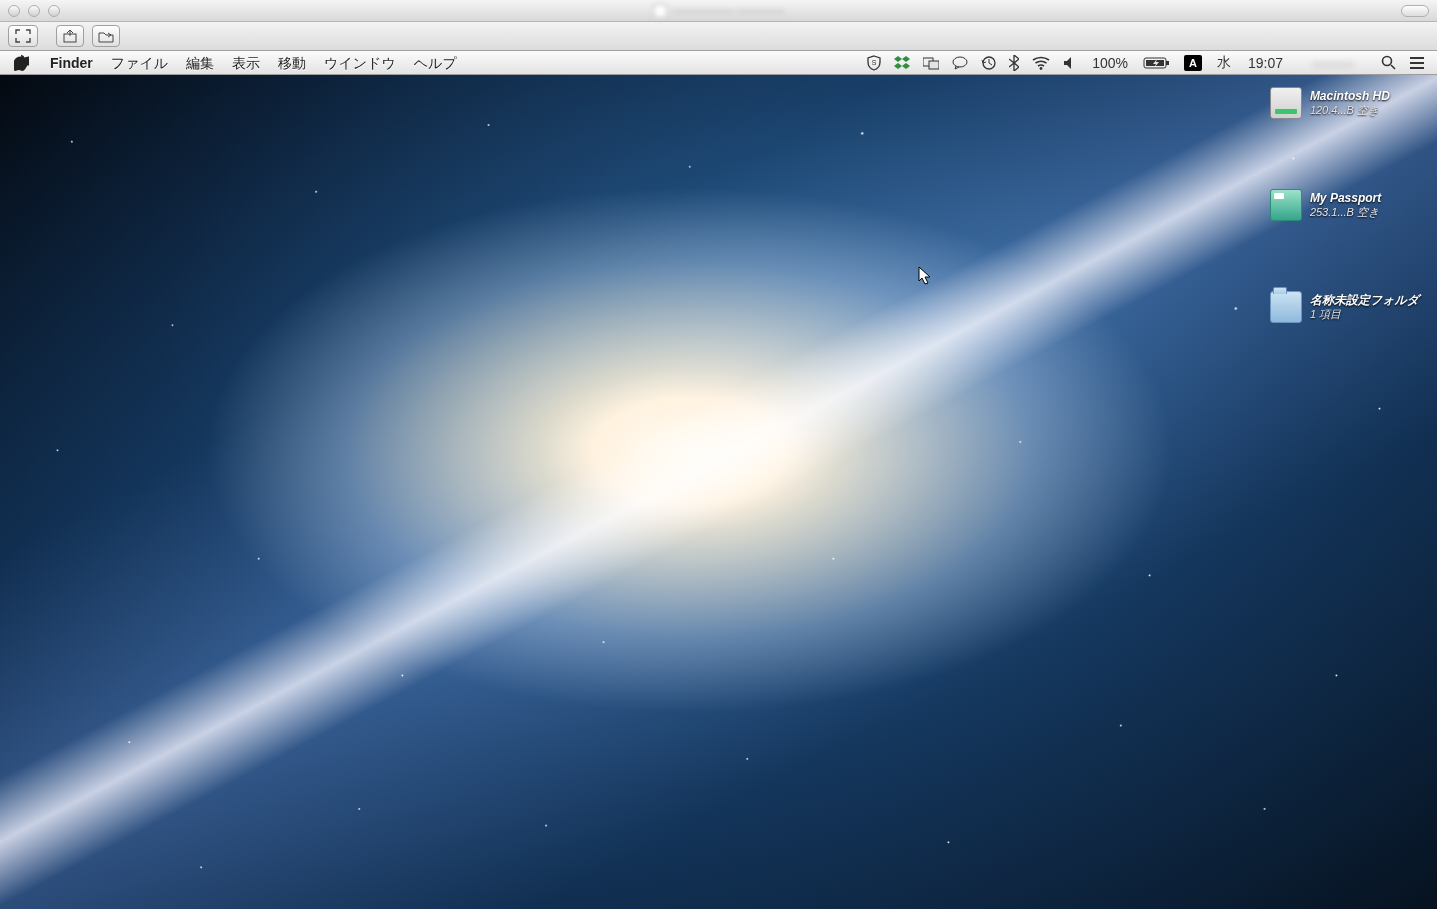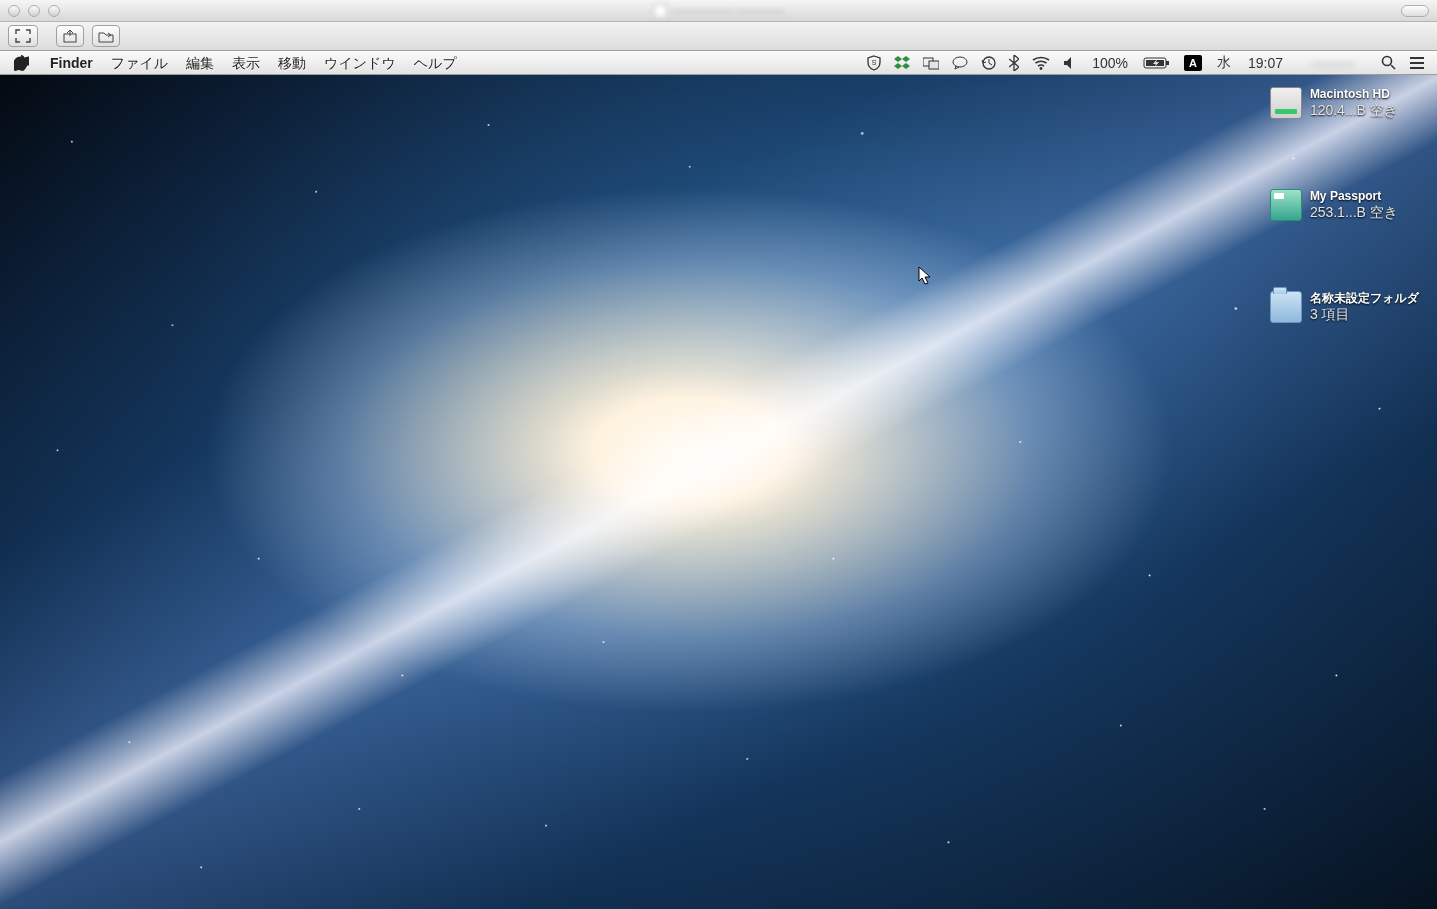--- a/index.html
+++ b/index.html
@@ -62,25 +62,25 @@
       radial-gradient(1px 1px at 93% 72%, #fff, transparent 1.5px),
       radial-gradient(2px 2px at 86% 28%, #fff, transparent 2px),
       radial-gradient(closest-side at 48% 45%, #fff8d8 0%, #ffe9a8 14%, rgba(245,225,150,0.85) 22%, rgba(170,180,200,0.4) 50%, rgba(0,0,0,0) 70%),
       linear-gradient(-28deg, #06121f 0%, #0c2440 30%, #2c4c7a 48%, #c8cfe2 52%, #2c4c7a 56%, #0c2440 70%, #000 100%),
       radial-gradient(ellipse at 50% 35%, #1a3c62 0%, #081424 55%, #000 100%);
     background-blend-mode:screen,screen,screen,screen,screen,screen,screen,screen,screen,screen,screen,screen,screen,screen,screen,screen,screen,screen,screen,screen,screen,screen,screen,screen,screen,screen,screen,normal,normal;
   }
 
   
   .desk-icons{position:absolute;top:12px;right:18px;display:flex;flex-direction:column;gap:70px;}
-  .desk-icon{display:flex;align-items:center;gap:8px;cursor:default;}
+  .desk-icon{display:flex;align-items:center;gap:8px;cursor:default;font-style:italic;}
   .desk-icon .glyph{width:32px;height:32px;flex-shrink:0;}
   .desk-icon .labels{display:flex;flex-direction:column;line-height:1.2;min-width:90px;}
   .desk-icon .name{font-size:12px;font-weight:bold;color:#fff;text-shadow:0 1px 2px #000;}
-  .desk-icon .sub{font-size:14px;color:#e4e4e4;text-shadow:0 1px 2px #000;}
+  .desk-icon .sub{font-size:11px;color:#e4e4e4;text-shadow:0 1px 2px #000;}
   .hdd{background:linear-gradient(#f0f0f0,#cfcfcf);border:1px solid #888;border-radius:3px;position:relative;}
   .hdd:after{content:"";position:absolute;left:4px;right:4px;bottom:4px;height:5px;background:#39c76d;border-radius:1px;}
   .ext-hdd{background:linear-gradient(#9ce3c8,#35a58c);border:1px solid #2c8c78;border-radius:3px;position:relative;}
   .ext-hdd:before{content:"";position:absolute;left:3px;top:3px;width:10px;height:6px;background:#fff;border-radius:1px;}
   .folder{background:linear-gradient(#cbe3f4,#8fb9dc);border:1px solid #6a96be;border-radius:3px;position:relative;}
   .folder:before{content:"";position:absolute;left:2px;top:-5px;width:12px;height:6px;background:linear-gradient(#cbe3f4,#a8cde9);border-radius:2px 2px 0 0;border:1px solid #6a96be;border-bottom:none;}
 
   
   .cursor{position:absolute;width:14px;height:20px;z-index:5;}
 
@@ -234,21 +234,21 @@
           <div class="glyph ext-hdd"></div>
           <div class="labels">
             <span class="name">My Passport</span>
             <span class="sub">253.1...B 空き</span>
           </div>
         </div>
         <div class="desk-icon">
           <div class="glyph folder"></div>
           <div class="labels">
             <span class="name">名称未設定フォルダ</span>
-            <span class="sub">3 項目</span>
+            <span class="sub">1 項目</span>
           </div>
         </div>
       </div>
 
       <svg class="cursor" viewBox="0 0 14 20" style="left: 918px; top: 191px;">
         <path d="M1 1l0 14 3-3 3 6 3-1-3-6h5z" fill="#fff" stroke="#000" stroke-width="1"></path>
       </svg>
     </div>
   </div>
 </div>

